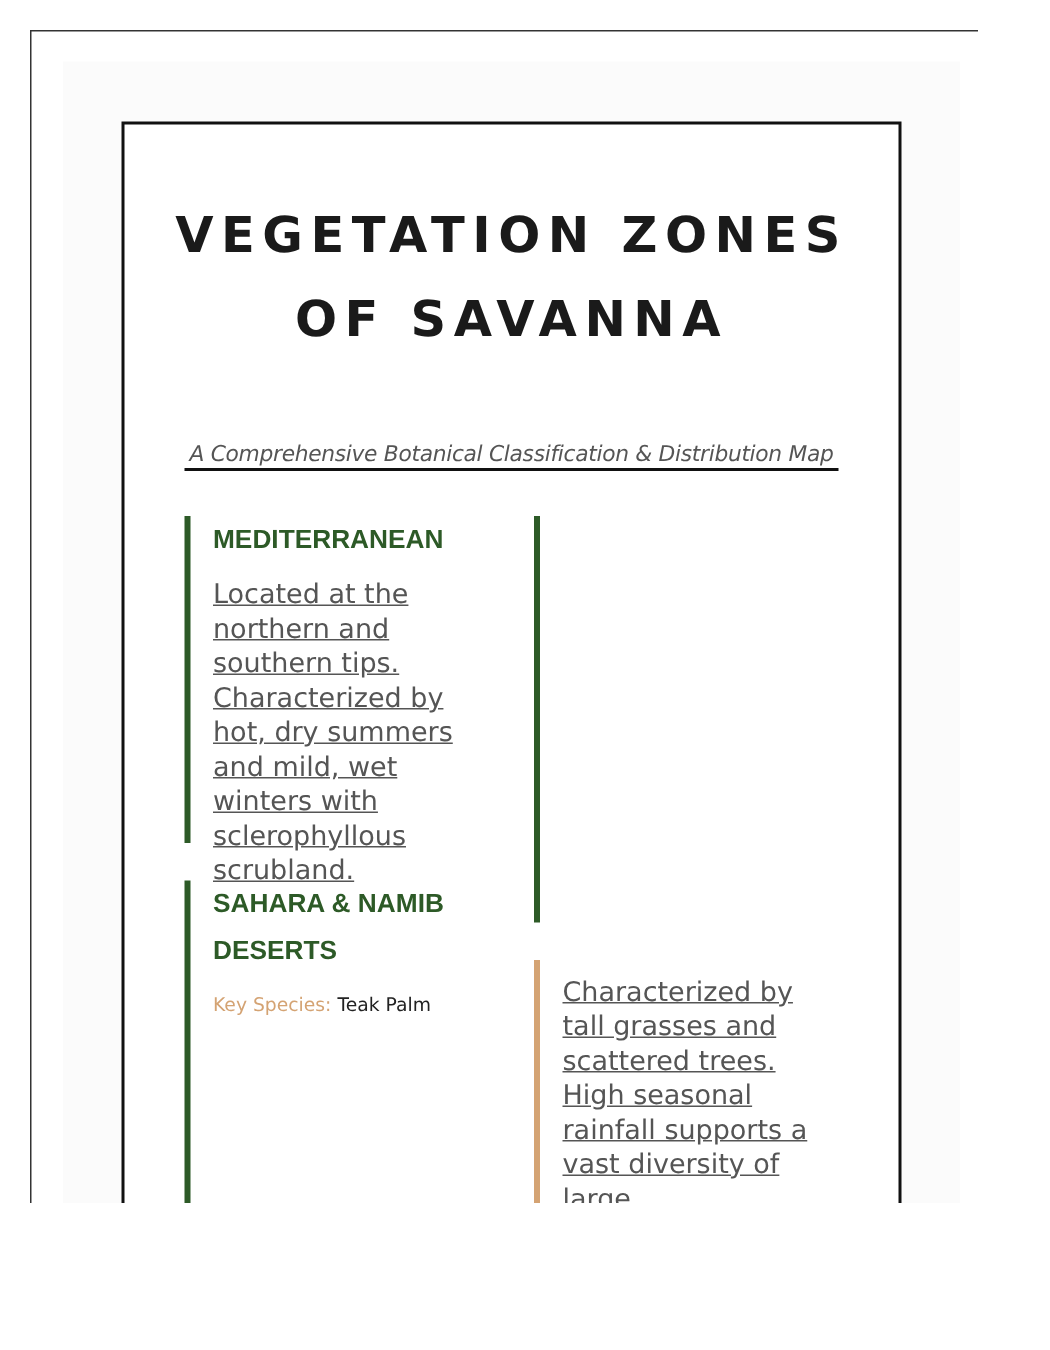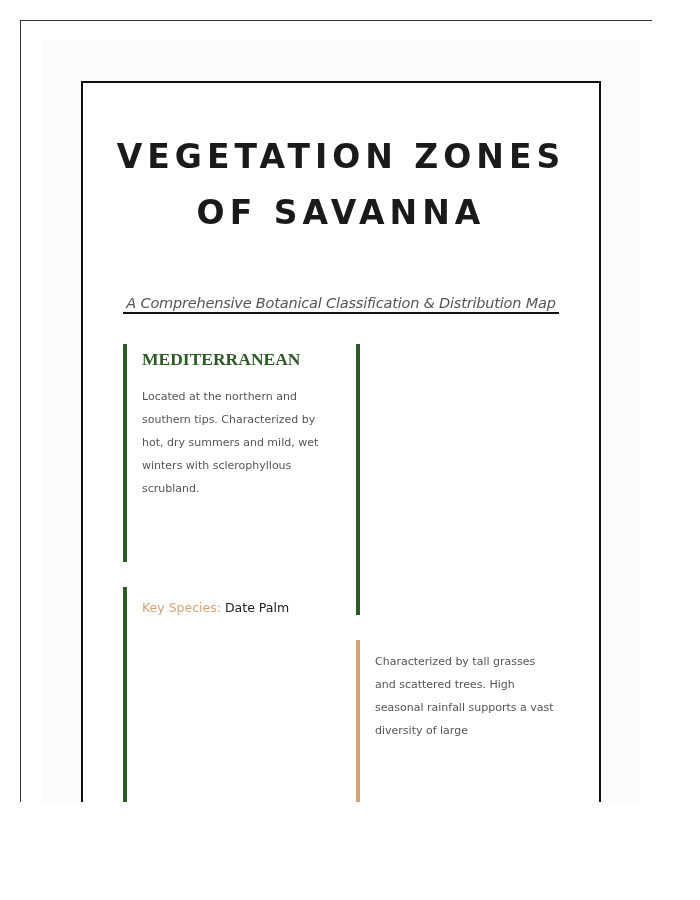--- a/index.html
+++ b/index.html
@@ -89,34 +89,35 @@
     .zone {
       position: absolute;
       border-left: 4px solid #2d5a27;
       padding-left: 15px;
       box-sizing: border-box;
     }
     .zone.savanna {
       border-left-color: #d4a373;
     }
     .zone-title {
-      font-family: Liberation Serif, serif;
+      font-family: Liberation Sans, sans-serif;
       font-weight: bold;
       font-size: 17.5px;
       line-height: 31px;
       color: #2d5a27;
       margin: 0;
       letter-spacing: 0px;
     }
     .zone-desc {
       font-family: "DejaVu Sans", sans-serif;
-      font-size: 11px;
+      font-size: 18px;
       line-height: 23px;
       color: #555555;
       margin: 10px 0 0 0;
+      text-decoration: underline;
     }
     .zone-species {
       font-family: "DejaVu Sans", sans-serif;
       font-size: 12.5px;
       line-height: 21.5px;
       color: #222222;
       margin: 10px 0 0 0;
     }
     .species-label {
       color: #d4a373;
@@ -146,23 +147,24 @@
         <div class="subtitle">A Comprehensive Botanical Classification &amp; Distribution Map</div>
 
         <div class="divider"></div>
 
         <section class="zone" id="zone-mediterranean">
           <h2 class="zone-title">MEDITERRANEAN</h2>
           <p class="zone-desc">Located at the northern and southern tips. Characterized by hot, dry summers and mild, wet winters with sclerophyllous scrubland.</p>
         </section>
 
         <section class="zone" id="zone-sahara">
+          <h2 class="zone-title">SAHARA &amp; NAMIB DESERTS</h2>
           <p class="zone-species">
             <span class="species-label">Key Species:</span>
-            <span>Date Palm</span>
+            <span>Teak Palm</span>
           </p>
         </section>
 
         <section class="zone" id="zone-tropical">
         </section>
 
         <section class="zone savanna" id="zone-savanna">
           <p class="zone-desc">Characterized by tall grasses and scattered trees. High seasonal rainfall supports a vast diversity of large</p>
         </section>
 

